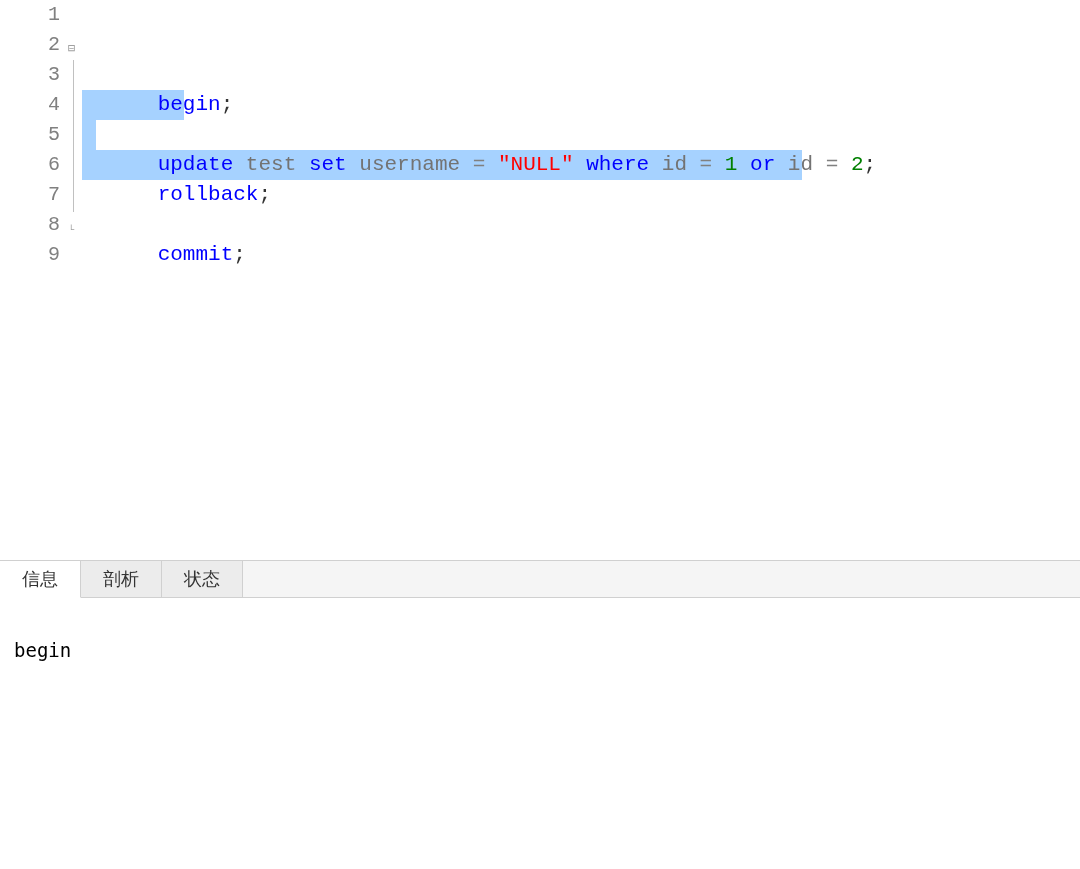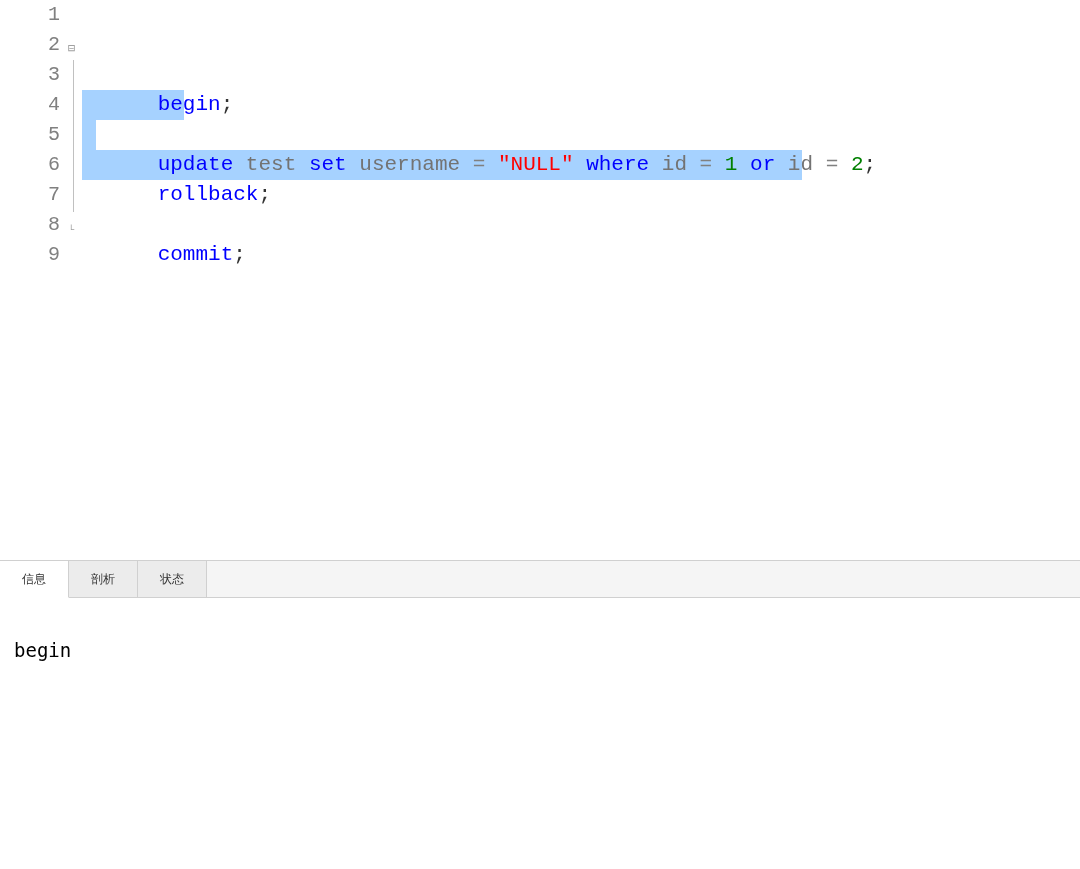--- a/index.html
+++ b/index.html
@@ -88,21 +88,21 @@
       border-top: 1px solid #d0d0d0;
       border-bottom: 1px solid #d0d0d0;
       display: flex;
       align-items: stretch;
     }
     .tab {
       padding: 0 22px;
       display: flex;
       align-items: center;
       font-family: "Microsoft YaHei", sans-serif;
-      font-size: 12px;
+      font-size: 18px;
       color: #333;
       background: #ececec;
       border-right: 1px solid #d0d0d0;
       cursor: pointer;
     }
     .tab.active {
       background: #fff;
       border-bottom: 1px solid #fff;
       margin-bottom: -1px;
     }

